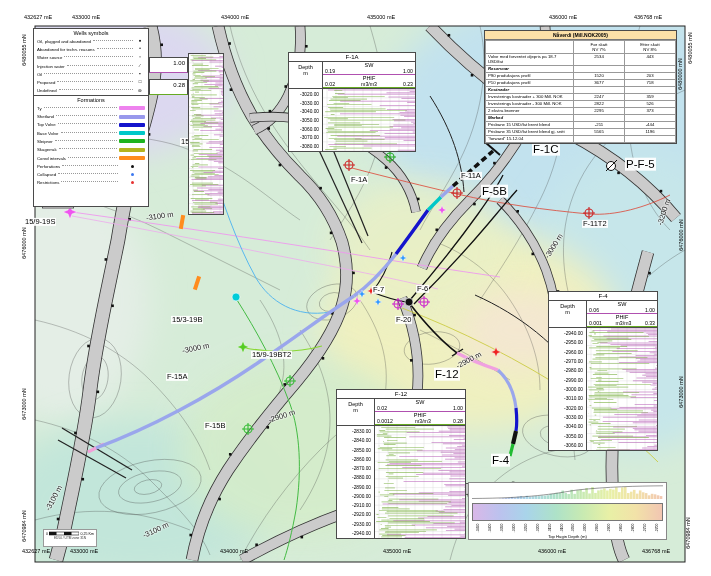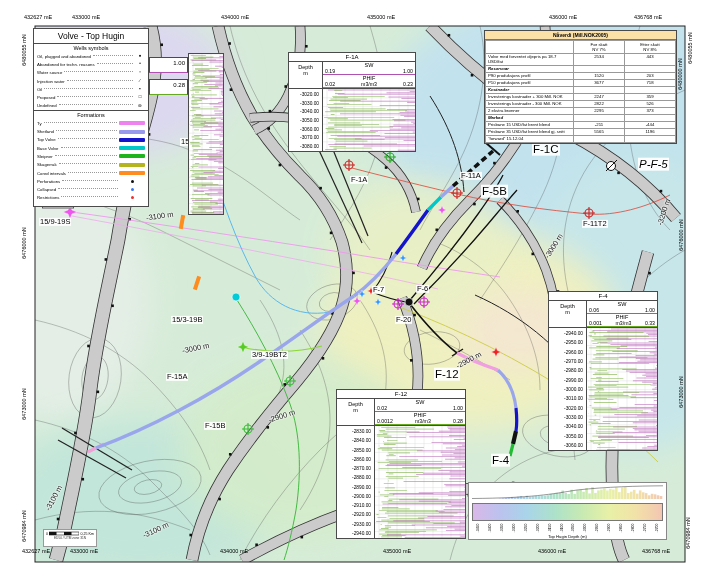--- a/index.html
+++ b/index.html
@@ -306,35 +306,35 @@
           <g>
             <circle cx="611" cy="166" r="4.5" fill="#fff" stroke="#111" stroke-width="1"></circle>
             <path d="M 606,171 L 617,160" stroke="#111" stroke-width="1"></path>
           </g>
         </g>
     </g>
     <rect x="35" y="26" width="650" height="536" fill="none" stroke="#222" stroke-width="1"></rect>
   </svg>
 
   <div id="labels">
-      <div class="maplabel" style="left: 39px; top: 222px;">15/9-19S</div>
+      <div class="maplabel" style="left: 24px; top: 222px;">15/9-19S</div>
       <div class="maplabel" style="left: 180px; top: 142px;">15/9-19A</div>
       <div class="maplabel" style="left: 171px; top: 320px;">15/3-19B</div>
-      <div class="maplabel" style="left: 251px; top: 355px;">3/9-19BT2</div>
+      <div class="maplabel" style="left: 251px; top: 355px;">15/9-19BT2</div>
       <div class="maplabel" style="left: 166px; top: 377px;">F-15A</div>
       <div class="maplabel" style="left: 204px; top: 426px;">F-15B</div>
       <div class="maplabel" style="left: 350px; top: 180px;">F-1A</div>
       <div class="maplabel" style="left: 420px; top: 176px; margin-left: 40px;">F-11A</div>
       <div class="maplabel" style="left: 582px; top: 224px;">F-11T2</div>
       <div class="maplabel" style="left: 416px; top: 289px;">F-6</div>
       <div class="maplabel" style="left: 372px; top: 290px;">F-7</div>
       <div class="maplabel" style="left: 395px; top: 320px;">F-20</div>
       <div class="maplabel big" style="left: 503px; top: 149px; margin-left: 29px;">F-1C</div>
       <div class="maplabel big" style="left: 481px; top: 191px;">F-5B</div>
-      <div class="maplabel big" style="left: 638px; top: 164px; font-style: italic;">P-F-5</div>
+      <div class="maplabel big" style="left: 625px; top: 164px;">P-F-5</div>
       <div class="maplabel big" style="left: 434px; top: 374px;">F-12</div>
       <div class="maplabel big" style="left: 491px; top: 460px;">F-4</div>
       <div class="clabel" style="left: 146px; top: 216px; transform: translateY(-50%) rotate(-8deg);">-3100 m</div>
       <div class="clabel" style="left: 182px; top: 348px; transform: translateY(-50%) rotate(-12deg);">-3000 m</div>
       <div class="clabel" style="left: 455px; top: 360px; transform: translateY(-50%) rotate(-28deg);">-2900 m</div>
       <div class="clabel" style="left: 268px; top: 416px; transform: translateY(-50%) rotate(-18deg);">-2900 m</div>
       <div class="clabel" style="left: 650px; top: 212px; transform: translateY(-50%) rotate(-72deg);">-3200 m</div>
       <div class="clabel" style="left: 540px; top: 246px; transform: translateY(-50%) rotate(-58deg);">-3000 m</div>
       <div class="clabel" style="left: 40px; top: 498px; transform: translateY(-50%) rotate(-62deg);">-3100 m</div>
       <div class="clabel" style="left: 142px; top: 530px; transform: translateY(-50%) rotate(-25deg);">-3100 m</div>
@@ -356,21 +356,20 @@
       <div class="vlabel" style="left: 24px; top: 404px;">6473000 mN</div>
       <div class="vlabel" style="left: 24px; top: 526px;">6470984 mN</div>
       <div class="vlabel" style="left: 690px; top: 48px;">6480055 mN</div>
       <div class="vlabel" style="left: 680px; top: 74px;">6480000 mN</div>
       <div class="vlabel" style="left: 681px; top: 235px;">6476000 mN</div>
       <div class="vlabel" style="left: 681px; top: 392px;">6473000 mN</div>
       <div class="vlabel" style="left: 688px; top: 533px;">6470984 mN</div>
     </div>
 
   <div id="legend" class="panel">
-    <div class="leg-title">Volve - Top Hugin</div>
     <div class="leg-sec">Wells symbols</div>
     <div id="legend-wells">
         <div class="leg-row">
           <span class="leg-label">Oil, plugged and abandoned</span>
           <span class="leg-dots"></span>
           <span class="leg-sym">●</span>
         </div>
         <div class="leg-row">
           <span class="leg-label">Abandoned for techn. reasons</span>
           <span class="leg-dots"></span>

